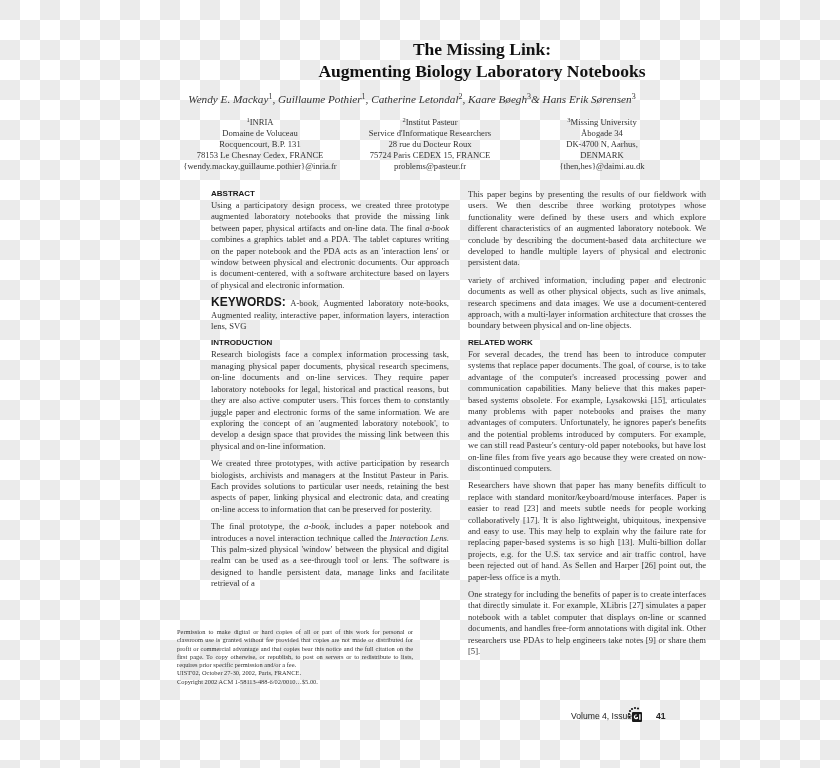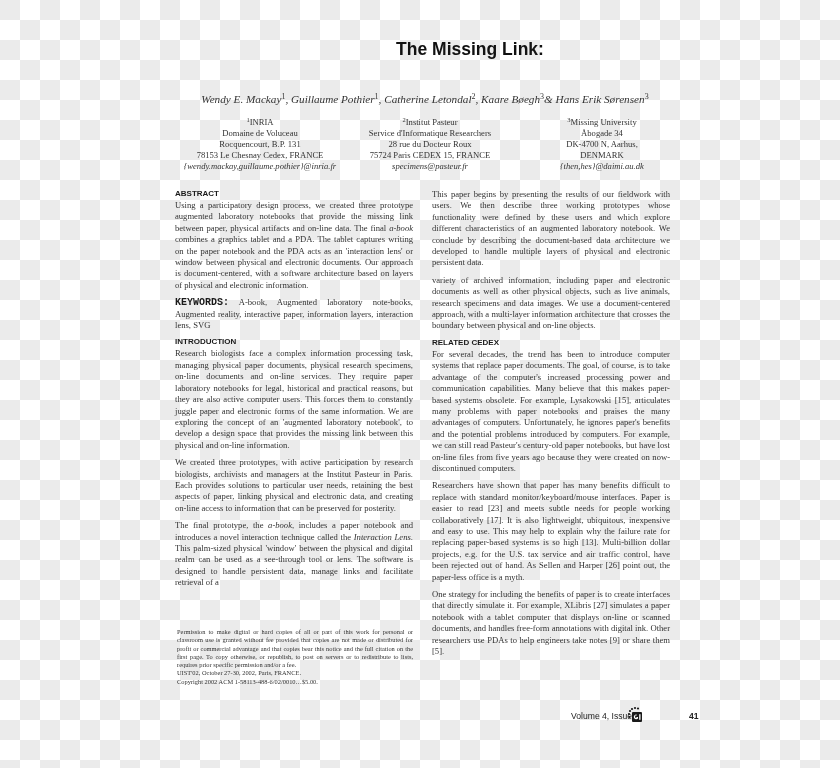--- a/index.html
+++ b/index.html
@@ -23,77 +23,79 @@
     .page {
       position: absolute;
       left: 0; top: 0;
       width: 840px; height: 768px;
     }
     .title {
       position: absolute;
       left: 160px; width: 620px;
       top: 38px;
       text-align: center;
-      font-family: Liberation Sans, sans-serif;
+      font-family: Liberation Serif, serif;
       font-weight: bold;
       font-size: 17.5px;
       line-height: 22px;
       color: #111;
+      padding-left: 12px;
     }
     .authors {
       position: absolute;
-      left: 157px; width: 536px;
+      left: 144px; width: 536px;
       top: 92px;
       text-align: center;
       font-style: italic;
       font-size: 11.2px;
       color: #333;
       white-space: nowrap;
     }
     .authors sup { font-style: normal; font-size: 8px; vertical-align: 4px; }
     .affil {
       position: absolute;
       top: 114px;
       text-align: center;
       font-size: 8.6px;
       line-height: 11px;
       color: #333;
       white-space: nowrap;
     }
-    .affil .email { font-style: italic; }
+    .affil .email { }
     .affil sup { font-size: 6.5px; vertical-align: 3px; }
     .affil-1 { left: 170px; width: 180px; }
     .affil-2 { left: 340px; width: 180px; }
     .affil-3 { left: 527px; width: 150px; }
 
     .col {
       position: absolute;
       width: 238px;
       font-size: 8.6px;
       line-height: 11.4px;
       color: #333;
+      margin-left: 36px;
     }
     .col-left { left: 175px; top: 189px; }
     .col-right { left: 432px; top: 189px; }
     .col p {
       margin: 0 0 6px 0;
       text-align: justify;
     }
     .heading {
       font-family: "Liberation Sans", sans-serif;
       font-weight: bold;
       font-size: 8px;
       line-height: 10px;
       color: #1a1a1a;
       margin: 0 0 1px 0;
     }
     .kw-label {
-      font-family: Liberation Mono, monospace;
+      font-family: Liberation Sans, sans-serif;
       font-weight: bold;
-      font-size: 10px;
+      font-size: 12px;
       color: #1a1a1a;
     }
     em { }
 
     .footnote {
       position: absolute;
       left: 177px; top: 628px;
       width: 236px;
       font-size: 6.4px;
       line-height: 8.3px;
@@ -109,49 +111,50 @@
       font-size: 8.6px;
       color: #222;
       margin-left: 28px;
     }
     .footer-issue { left: 543px; }
     .footer-logo {
       position: absolute;
       left: 626px; top: 706px;
       width: 18px; height: 18px;
     }
-    .footer-page { left: 661px; font-weight: bold; }
+    .footer-page { left: 628px; font-weight: bold; }
   </style>
 </head>
 <body>
 
 <div class="page">
 
   <div class="title">
     <div>The Missing Link:</div>
+    <div>Augmenting Biology Laboratory Notebooks</div>
   </div>
 
   <div class="authors">
     <span>Wendy E. Mackay</span><sup>1</sup><span>, </span><span>Guillaume Pothier</span><sup>1</sup><span>, </span><span>Catherine Letondal</span><sup>2</sup><span>, </span><span>Kaare Bøegh</span><sup>3</sup><span>&amp; </span><span>Hans Erik Sørensen</span><sup>3</sup>
   </div>
 
   <div class="affil affil-1">
     <div><sup>1</sup><span>INRIA</span></div>
     <div>Domaine de Voluceau</div>
     <div>Rocquencourt, B.P. 131</div>
     <div>78153 Le Chesnay Cedex, FRANCE</div>
     <div class="email">{wendy.mackay,guillaume.pothier}@inria.fr</div>
   </div>
 
   <div class="affil affil-2">
     <div><sup>2</sup><span>Institut Pasteur</span></div>
     <div>Service d'Informatique Researchers</div>
     <div>28 rue du Docteur Roux</div>
     <div>75724 Paris CEDEX 15, FRANCE</div>
-    <div class="email">specimens@pasteur.fr</div>
+    <div class="email">problems@pasteur.fr</div>
   </div>
 
   <div class="affil affil-3">
     <div><sup>3</sup><span>Missing University</span></div>
     <div>Åbogade 34</div>
     <div>DK-4700 N, Aarhus,</div>
     <div>DENMARK</div>
     <div class="email">{then,hes}@daimi.au.dk</div>
   </div>
 
@@ -169,21 +172,21 @@
 
   <div class="footnote">
     <div>Permission to make digital or hard copies of all or part of this work for personal or classroom use is granted without fee provided that copies are not made or distributed for profit or commercial advantage and that copies bear this notice and the full citation on the first page. To copy otherwise, or republish, to post on servers or to redistribute to lists, requires prior specific permission and/or a fee.</div>
     <div class="fn-line">UIST'02, October 27-30, 2002, Paris, FRANCE.</div>
     <div class="fn-line">Copyright 2002 ACM 1-58113-488-6/02/0010…$5.00.</div>
   </div>
 
   <div class="col col-right">
     <p>This paper begins by presenting the results of our fieldwork with users. We then describe three working prototypes whose functionality were defined by these users and which explore different characteristics of an augmented laboratory notebook. We conclude by describing the document-based data architecture we developed to handle multiple layers of physical and electronic persistent data.</p>
     <p>variety of archived information, including paper and electronic documents as well as other physical objects, such as live animals, research specimens and data images. We use a document-centered approach, with a multi-layer information architecture that crosses the boundary between physical and on-line objects.</p>
-    <div class="heading">RELATED CEDEX</div>
+    <div class="heading">RELATED WORK</div>
     <p>For several decades, the trend has been to introduce computer systems that replace paper documents. The goal, of course, is to take advantage of the computer's increased processing power and communication capabilities. Many believe that this makes paper-based systems obsolete. For example, Lysakowski [15], articulates many problems with paper notebooks and praises the many advantages of computers. Unfortunately, he ignores paper's benefits and the potential problems introduced by computers. For example, we can still read Pasteur's century-old paper notebooks, but have lost on-line files from five years ago because they were created on now-discontinued computers.</p>
     <p>Researchers have shown that paper has many benefits difficult to replace with standard monitor/keyboard/mouse interfaces. Paper is easier to read [23] and meets subtle needs for people working collaboratively [17]. It is also lightweight, ubiquitous, inexpensive and easy to use. This may help to explain why the failure rate for replacing paper-based systems is so high [13]. Multi-billion dollar projects, e.g. for the U.S. tax service and air traffic control, have been rejected out of hand. As Sellen and Harper [26] point out, the paper-less office is a myth.</p>
     <p>One strategy for including the benefits of paper is to create interfaces that directly simulate it. For example, XLibris [27] simulates a paper notebook with a tablet computer that displays on-line or scanned documents, and handles free-form annotations with digital ink. Other researchers use PDAs to help engineers take notes [9] or share them [5].</p>
   </div>
 
   <div class="footer footer-issue">Volume 4, Issue 2</div>
   <div class="footer-logo">
     <svg width="18" height="18" viewBox="0 0 18 18">
       <g fill="#1a1a1a">
         <circle cx="4" cy="5" r="1.1"></circle>

